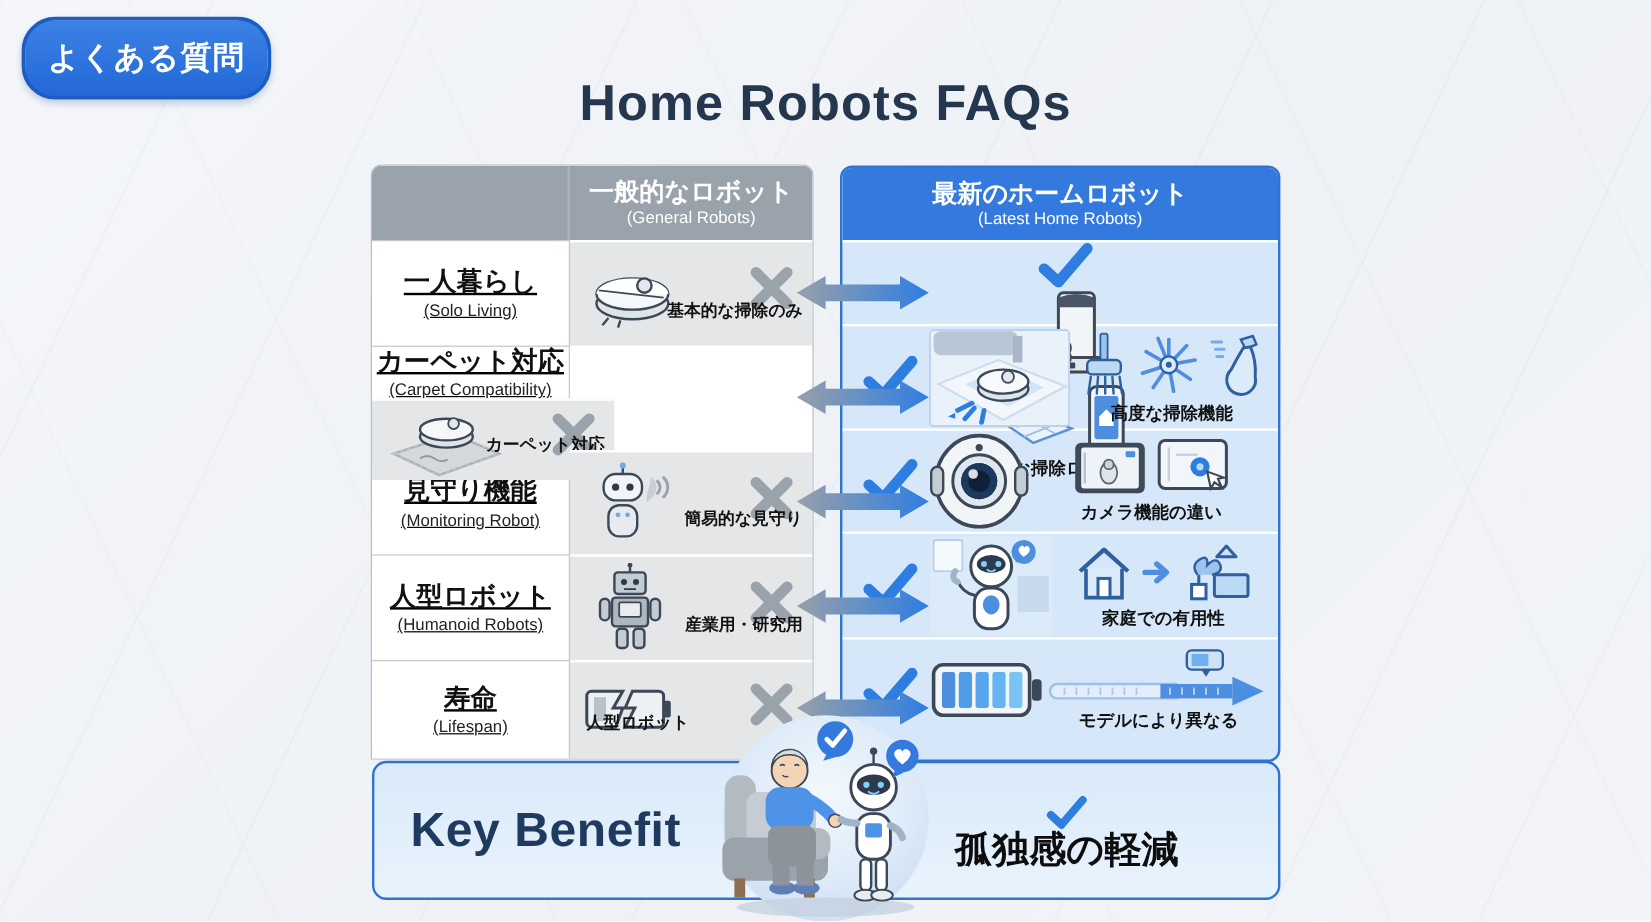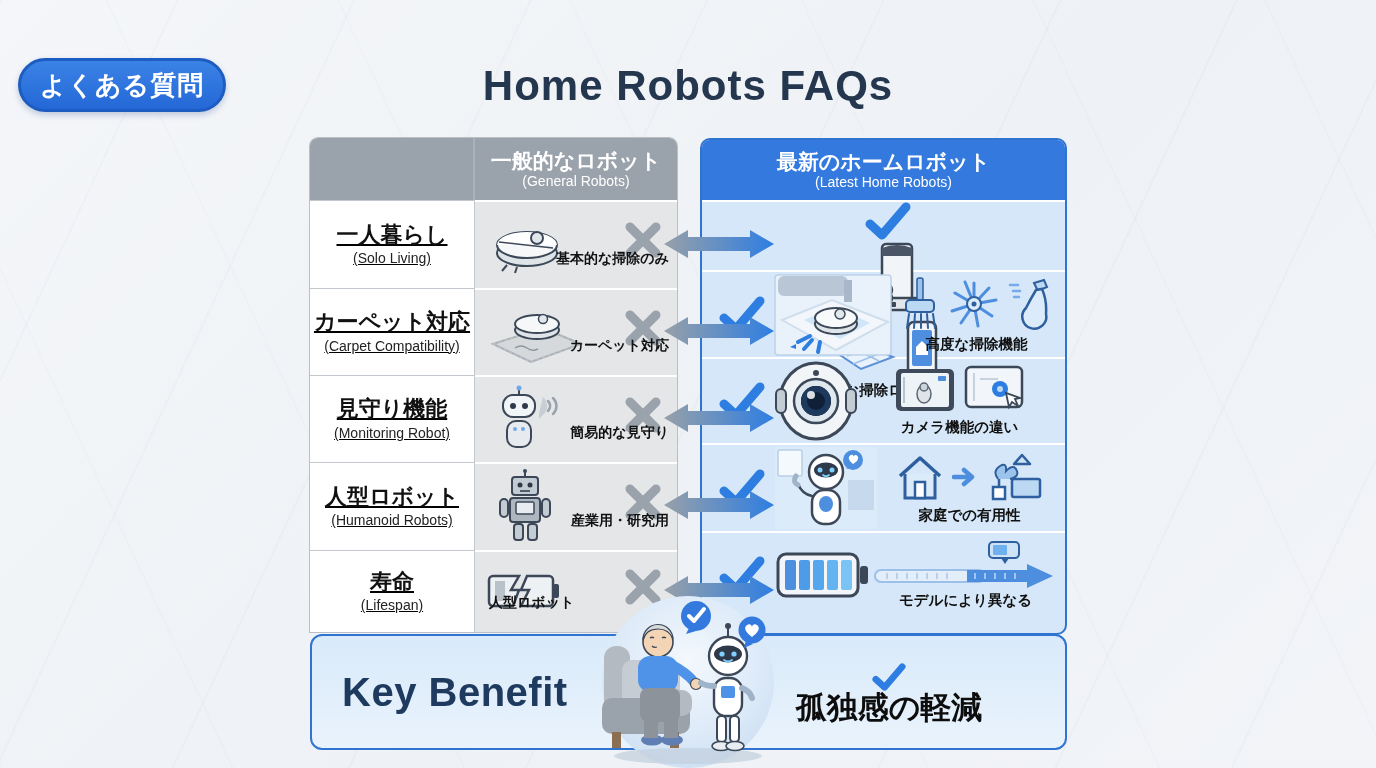--- a/index.html
+++ b/index.html
@@ -9,26 +9,26 @@
   .page {
     position:relative; width:1376px; height:768px;
     background:
       repeating-linear-gradient(115deg, rgba(190,202,218,.10) 0 2px, transparent 2px 160px),
       repeating-linear-gradient(65deg, rgba(190,202,218,.07) 0 2px, transparent 2px 210px),
       linear-gradient(135deg,#f4f6f9 0%,#eef1f5 55%,#f2f4f8 100%);
   }
 
   
   .faq-pill {
-    position:absolute; left:18px; top:14px; width:208px; height:54px;
+    position:absolute; left:18px; top:14px; width:208px; height:69px;
     background:linear-gradient(180deg,#3b82e6,#2368d6);
     border:3px solid #1d5cc0; border-radius:28px;
     display:flex; align-items:center; justify-content:center;
     color:#fff; font-size:26px; font-weight:bold; letter-spacing:1px;
-    box-shadow:0 3px 6px rgba(30,70,140,.25); cursor:pointer;margin-top:44px;
+    box-shadow:0 3px 6px rgba(30,70,140,.25); cursor:pointer;
   }
 
   .title {
     position:absolute; left:0; right:0; top:62px; text-align:center;
     font-size:42px; font-weight:bold; color:#25374f; letter-spacing:1px;
   }
 
   .board { position:absolute; left:310px; top:128px; width:757px; height:612px;margin-top:10px; }
 
   
@@ -38,21 +38,21 @@
     box-shadow:0 0 0 1px #b9bfc7;
     background:#fff;
   }
   .gs-header { display:flex; height:62px; background:#9aa2ab; }
   .gs-hdr-spacer { width:165px; border-right:2px solid #aab1b9; }
   .gs-hdr-text { width:202px; display:flex; flex-direction:column; align-items:center; justify-content:center; color:#fff; }
   .hdr-ja { font-size:21px; font-weight:bold; line-height:1.15; }
   .hdr-en { font-size:14px; }
 
   .g-row { display:flex;text-decoration:underline; }
-  .g-row.h1 { height:88px; } .g-row.h2 { height:87px; } .g-row.h3 { height:87px; }
+  .g-row.h1 { height:88px; } .g-row.h2 { height:87px;flex-direction:column; } .g-row.h3 { height:87px; }
   .g-row.h4 { height:88px; } .g-row.h5 { height:82px; }
 
   .label-cell {
     width:165px; background:#fff; border-top:1px solid #c3c8cf; border-right:1px solid #c3c8cf;
     display:flex; flex-direction:column; align-items:center; justify-content:center; text-align:center;
   }
   .label-ja { font-size:22px; font-weight:bold; color:#111; line-height:1.1; }
   .label-en { font-size:14px; color:#222; margin-top:3px; }
 
   .g-cell {

